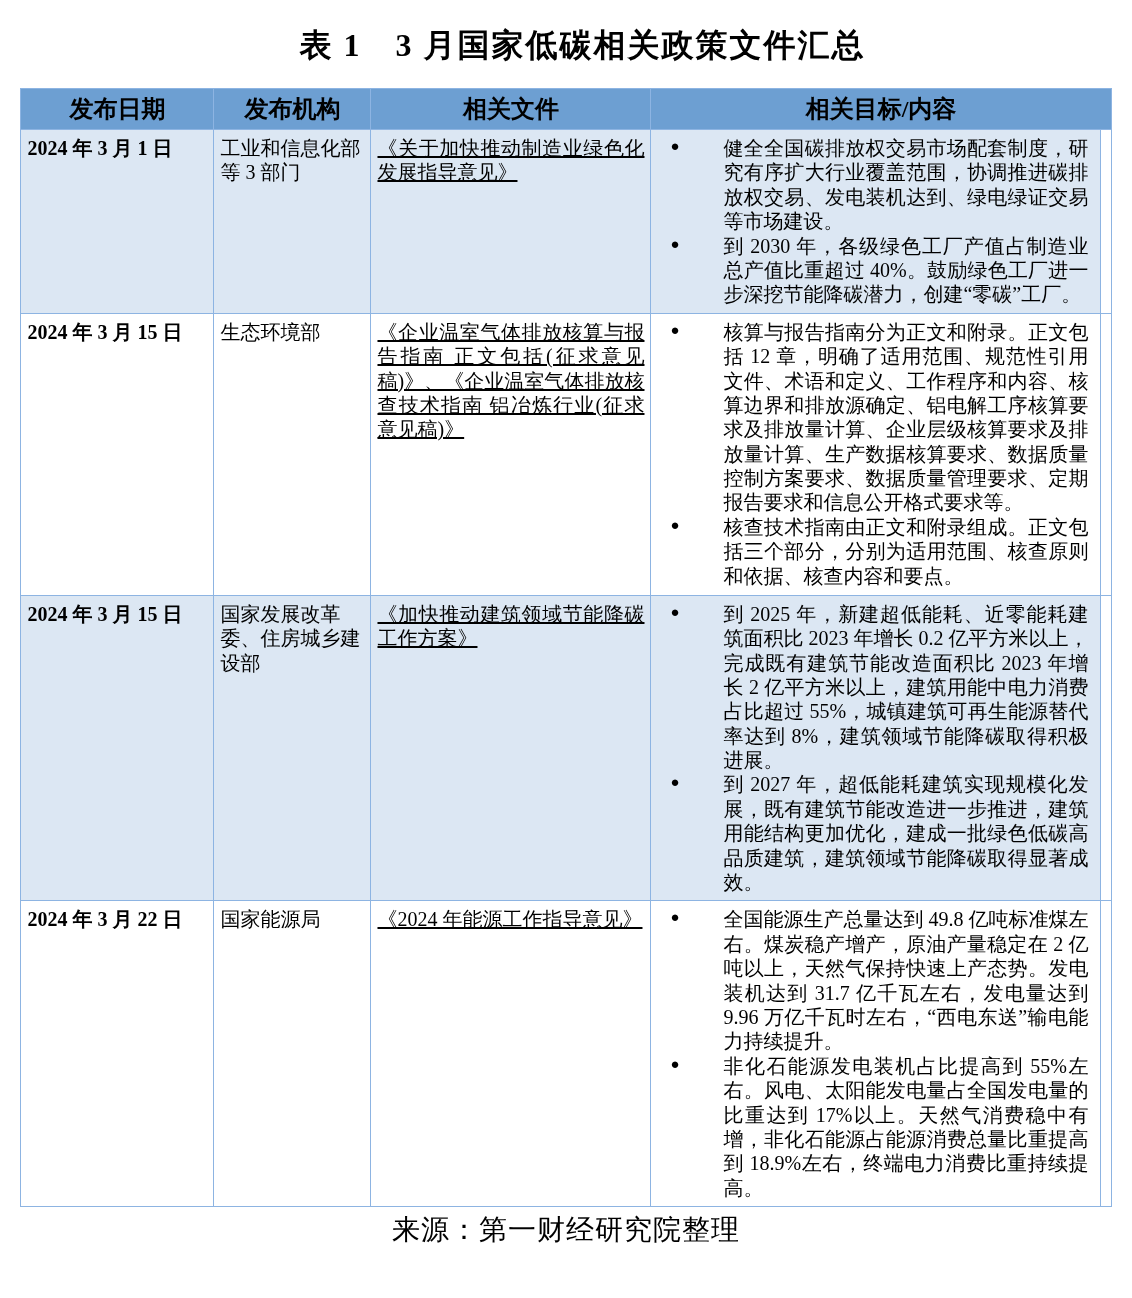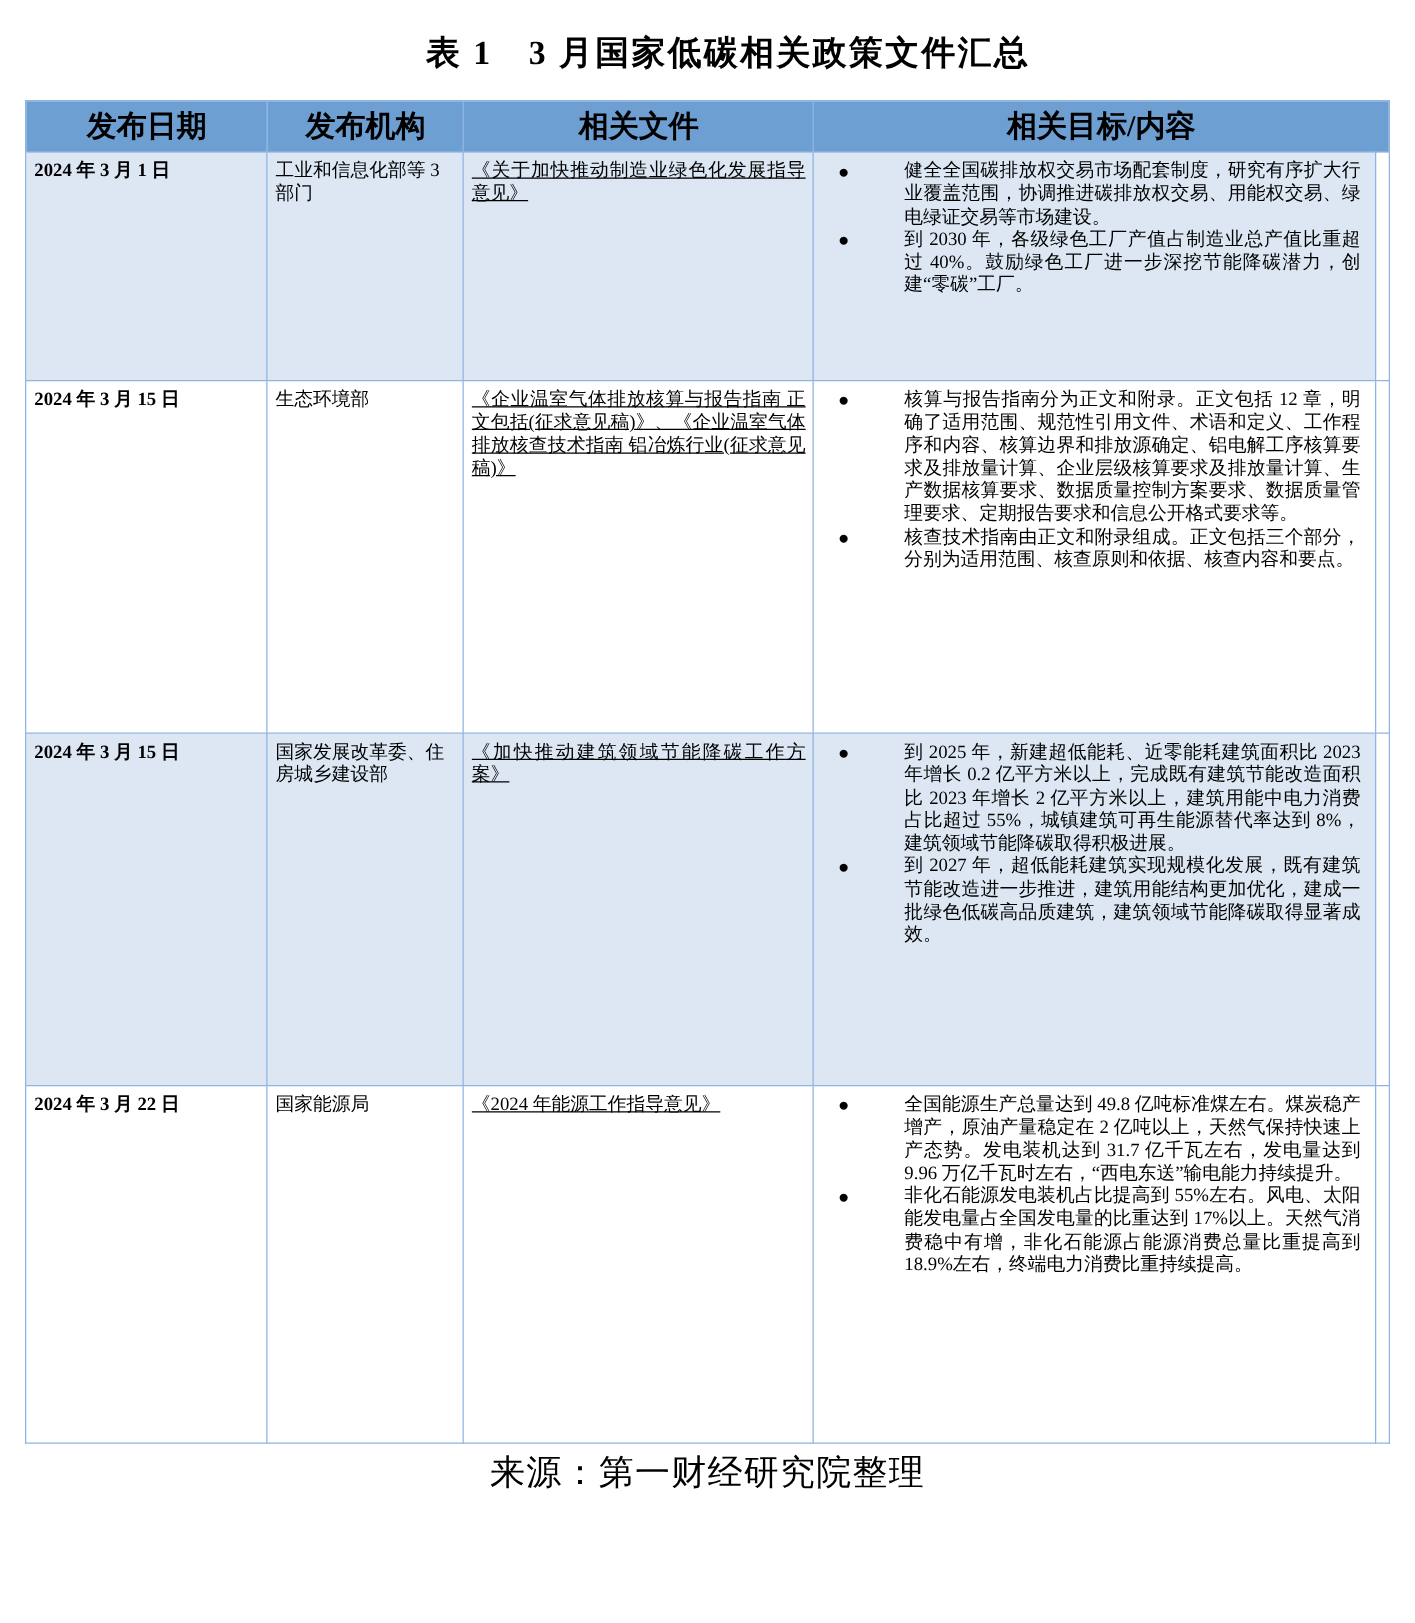--- a/index.html
+++ b/index.html
@@ -31,21 +31,21 @@
   .logo-icon{flex:0 0 auto;}
   .logo-text{display:flex;flex-direction:column;line-height:1;}
   .lt1{font-family:"Liberation Sans","DejaVu Sans",sans-serif;font-size:14px;font-weight:bold;color:var(--logo-gray);letter-spacing:2px;}
   .lt2{font-family:"Liberation Sans","DejaVu Sans",sans-serif;font-size:27px;font-weight:bold;color:var(--logo-gray);letter-spacing:3px;margin-top:3px;}
   .lt3{font-family:"Liberation Sans","DejaVu Sans",sans-serif;font-size:9px;font-weight:bold;color:#B9B9B9;letter-spacing:5px;margin-top:4px;}
   .rule{height:3px;background:#000;margin:5px 14px 0 14px;}
 
   
   .title{
     text-align:center;
-    font-size:27px;
+    font-size:32px;
     font-weight:bold;
     margin:24px 0 20px 0;
     letter-spacing:2px;
     padding-left:33px;
   }
 
   
   table.policy{
     border-collapse:collapse;
     margin:0 auto;
@@ -62,21 +62,21 @@
     border:1px solid var(--table-border);
     font-size:24px;
     font-weight:bold;
     padding:4px 2px;
     text-align:center;
     height:28px;
   }
   table.policy td{
     border:1px solid var(--table-border);
     vertical-align:top;
-    font-size:15px;
+    font-size:20px;
     line-height:1.22;
     padding:6px 6px;
     background:#fff;
   }
   tr.alt td{background:var(--row-alt-bg);}
   td.c-spacer{background:#fff !important;padding:0;}
   td.c-date{font-weight:bold;padding-left:13px;white-space:nowrap;}
   td.c-agency{padding-left:12px;padding-right:8px;}
   td.c-doc{padding-left:16px;padding-right:8px;text-align:justify;text-decoration:underline;}
   td.c-content{padding:6px 4px 6px 0;}
@@ -136,21 +136,21 @@
         <th colspan="2">相关目标/内容</th>
       </tr>
     </thead>
     <tbody>
       <tr class="alt r1">
         <td class="c-date">2024 年 3 月 1 日</td>
         <td class="c-agency">工业和信息化部等 3 部门</td>
         <td class="c-doc">《关于加快推动制造业绿色化发展指导意见》</td>
         <td class="c-content">
           <ul class="bullets">
-            <li>健全全国碳排放权交易市场配套制度，研究有序扩大行业覆盖范围，协调推进碳排放权交易、用能权交易、绿电绿证交易等市场建设。</li>
+            <li>健全全国碳排放权交易市场配套制度，研究有序扩大行业覆盖范围，协调推进碳排放权交易、发电装机达到、绿电绿证交易等市场建设。</li>
             <li>到 2030 年，各级绿色工厂产值占制造业总产值比重超过 40%。鼓励绿色工厂进一步深挖节能降碳潜力，创建“零碳”工厂。</li>
           </ul>
         </td>
         <td class="c-spacer"></td>
       </tr>
       <tr class="r2">
         <td class="c-date">2024 年 3 月 15 日</td>
         <td class="c-agency">生态环境部</td>
         <td class="c-doc">《企业温室气体排放核算与报告指南 正文包括(征求意见稿)》、《企业温室气体排放核查技术指南 铝冶炼行业(征求意见稿)》</td>
         <td class="c-content">

